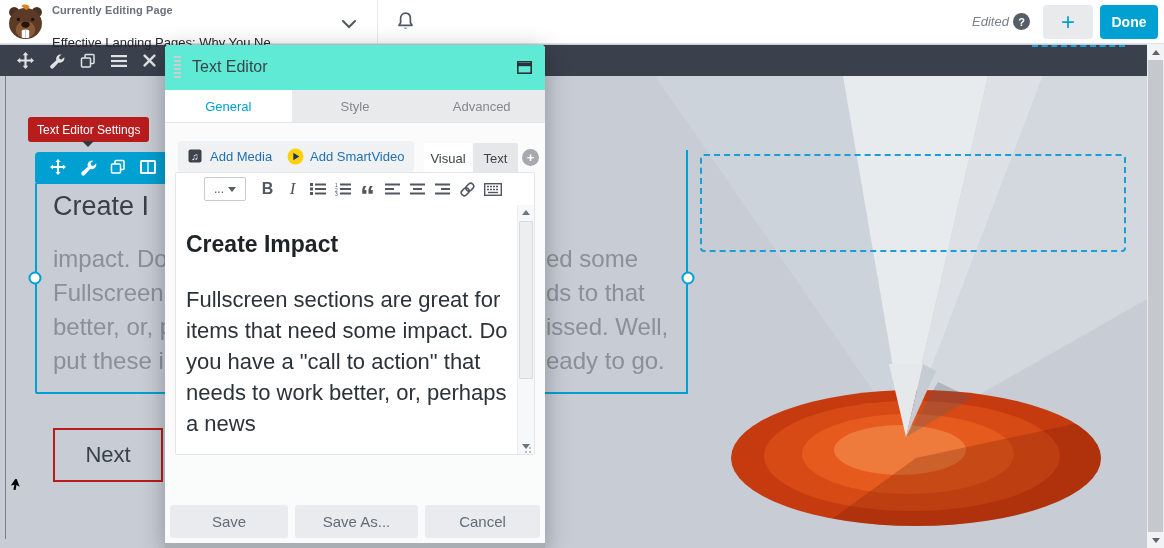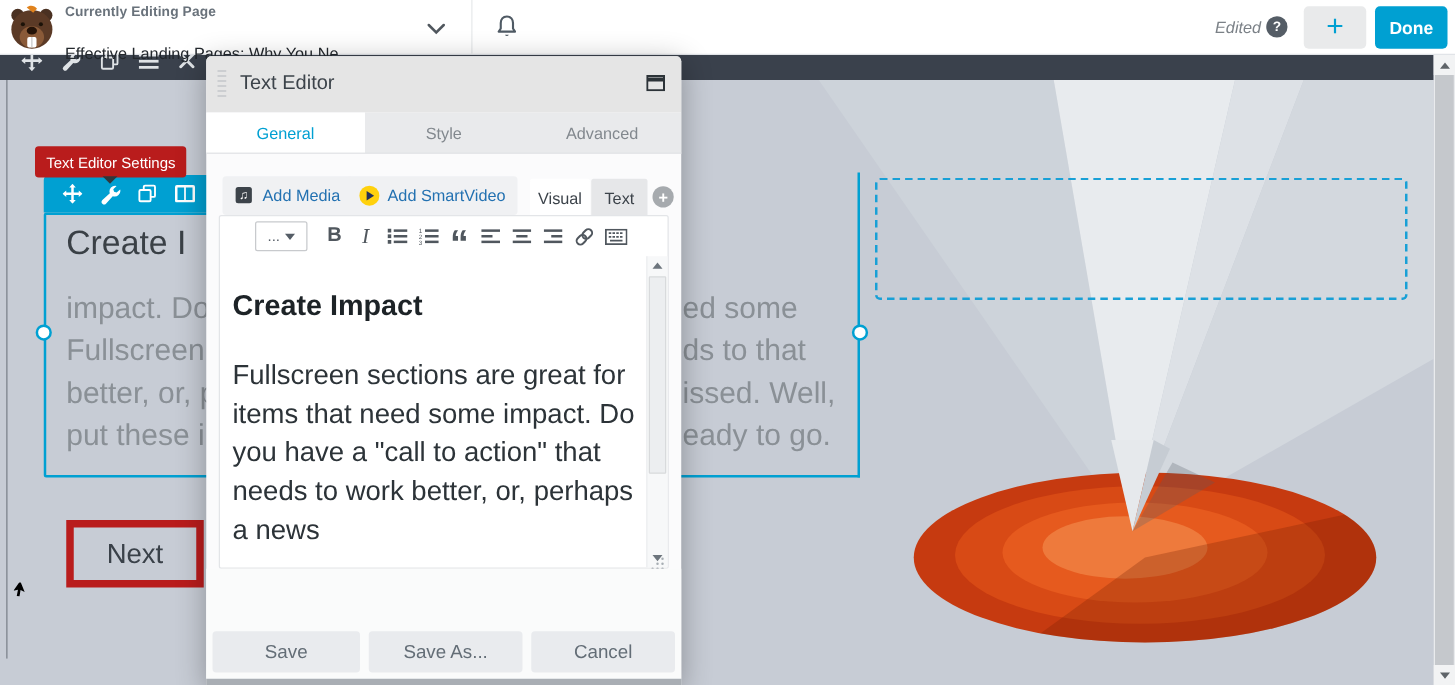--- a/index.html
+++ b/index.html
@@ -15,55 +15,55 @@
   .tb-title { font-size:13px; color:#23282d; margin-top:19px; white-space:nowrap; overflow:hidden; text-overflow:ellipsis; width:295px; }
   .tb-chevron { position:absolute; left:341px; top:16px; }
   .tb-divider { position:absolute; left:377px; top:0; height:43px; border-left:1px solid #e8eaec; }
   .tb-bell { position:absolute; left:396px; top:11px; }
   .tb-edited { position:absolute; left:972px; top:14px; font-size:13px; font-style:italic; color:#7b8187; }
   .tb-help { position:absolute; left:1013px; top:13px; width:17px; height:17px; border-radius:50%; background:#555d66; color:#fff; font-size:11px; font-weight:bold; display:flex; align-items:center; justify-content:center; }
   .tb-add { position:absolute; left:1043px; top:5px; width:50px; height:34px; background:#e9eaeb; border-radius:4px; color:#00a0d2; font-size:24px; font-weight:300; display:flex; align-items:center; justify-content:center; line-height:1; cursor:pointer; }
   .tb-done { position:absolute; left:1100px; top:5px; width:58px; height:34px; background:#00a0d2; border-radius:4px; color:#fff; font-size:14px; font-weight:bold; display:flex; align-items:center; justify-content:center; cursor:pointer; }
 
   
-  .page { position:absolute; left:0; top:32px; width:1147px; height:495px; background:#c7ccd5; overflow:hidden; z-index:1; }
+  .page { position:absolute; left:0; top:44px; width:1147px; height:495px; background:#c7ccd5; overflow:hidden; z-index:1; }
   .bg-graphic { position:absolute; left:0; top:0; }
   .edge-line { position:absolute; left:5px; top:32px; bottom:0; width:1px; background:rgba(58,65,76,.55); }
 
   .dark-bar { position:absolute; left:0; top:1px; width:1147px; height:31px; background:#3a414c; display:flex; align-items:center; padding-left:10px; }
   .db-icon { width:31px; height:31px; display:flex; align-items:center; justify-content:center; cursor:pointer; }
 
   .dashed-rect { position:absolute; left:700px; top:110px; width:426px; height:98px; border:2px dashed #18a0d6; border-radius:4px; }
   .dashed-corner { position:absolute; left:1032px; top:1px; width:93px; height:7px; border-top:2px dashed #18a0d6; }
 
   .mod-toolbar { position:absolute; left:35px; top:108px; width:140px; height:30px; background:#00a0d2; border-radius:4px 4px 0 0; display:flex; align-items:center; padding-left:8px; }
   .mt-icon { width:30px; height:30px; display:flex; align-items:center; justify-content:center; cursor:pointer; }
   .sel-box-left { position:absolute; left:35px; top:138px; width:370px; height:212px; border:2px solid #00a0d2; border-radius:2px; }
   .sel-box-mid { position:absolute; left:460px; top:106px; width:228px; height:244px; border-right:2px solid #00a0d2; border-bottom:2px solid #00a0d2; }
   .handle { position:absolute; width:13px; height:13px; background:#fff; border:2px solid #00a0d2; border-radius:50%; transform:translate(-50%,-50%); cursor:grab; }
 
   .col-heading { position:absolute; left:53px; top:147px; font-size:27px; color:#3a4046; }
   .col-lines { position:absolute; left:53px; top:198px; font-size:24px; line-height:34px; color:#8a9096; }
   .mid-lines { position:absolute; left:546px; top:198px; font-size:24px; line-height:34px; color:#8a9096; }
-  .next-btn { position:absolute; left:53px; top:384px; width:110px; height:54px; border:6px solid #b91c1c; color:#3a4149; font-size:22px; display:flex; align-items:center; justify-content:center; cursor:pointer; }
+  .next-btn { position:absolute; left:53px; top:384px; width:110px; height:54px; border:2px solid #b91c1c; color:#3a4149; font-size:22px; display:flex; align-items:center; justify-content:center; cursor:pointer; }
   .cursor-glyph { position:absolute; left:11px; top:434px; }
 
   .page-scrollbar { position:absolute; left:1147px; top:44px; width:17px; height:504px; background:#e9ebed; z-index:5; }
   .ps-arrow { position:absolute; left:0; width:17px; height:16px; background:#f2f3f4; display:flex; align-items:center; justify-content:center; cursor:pointer; }
   .ps-thumb { position:absolute; left:1px; top:16px; width:15px; height:472px; background:#c5c8cc; cursor:grab; }
   .tri-up { width:0; height:0; border-left:4px solid transparent; border-right:4px solid transparent; border-bottom:5px solid #5f6469; }
   .tri-down { width:0; height:0; border-left:4px solid transparent; border-right:4px solid transparent; border-top:5px solid #5f6469; }
 
   
   .tooltip { position:absolute; left:28px; top:117px; height:25px; background:#b91c1c; color:#fff; font-size:12px; border-radius:3px; display:flex; align-items:center; padding:0 9px; z-index:30; }
   .tooltip::after { content:""; position:absolute; left:54px; top:24px; border:6px solid transparent; border-top-color:#32373c; }
 
   
   .modal { position:absolute; left:165px; top:45px; width:380px; height:503px; background:#fbfbfc; border-radius:4px 4px 0 0; box-shadow:0 5px 24px rgba(0,0,0,.3); z-index:100; }
-  .m-header { position:absolute; left:0; top:0; width:100%; height:45px; background:#e5e5e5; border-radius:4px 4px 0 0; }
+  .m-header { position:absolute; left:0; top:0; width:100%; height:45px; background:#5eead4; border-radius:4px 4px 0 0; }
   .drag-dots { position:absolute; left:9px; top:11px; width:7px; height:23px; background:repeating-linear-gradient(to bottom,#ccced1 0 2px,transparent 2px 4px); cursor:grab; }
   .m-title { position:absolute; left:27px; top:13px; font-size:16px; color:#3c434a; }
   .m-window { position:absolute; right:13px; top:15px; cursor:pointer; }
   .m-tabs { position:absolute; left:0; top:45px; width:100%; height:33px; display:flex; background:#e9eaec; border-bottom:1px solid #e2e4e6; }
   .m-tab { flex:1; display:flex; align-items:center; justify-content:center; font-size:13px; color:#82888e; cursor:pointer; }
   .m-tab.active { background:#fff; color:#00a0d2; }
 
   .btn-media { position:absolute; top:96px; height:31px; background:#f0f1f3; border-radius:3px; display:flex; align-items:center; gap:6px; padding:0 10px; font-size:13px; color:#2271b1; cursor:pointer; }
   .mode-tab { position:absolute; top:98px; height:30px; display:flex; align-items:center; justify-content:center; font-size:13px; color:#3c434a; cursor:pointer; }
   .mode-visual { left:259px; width:48px; background:#fff; border-radius:2px 2px 0 0; }

